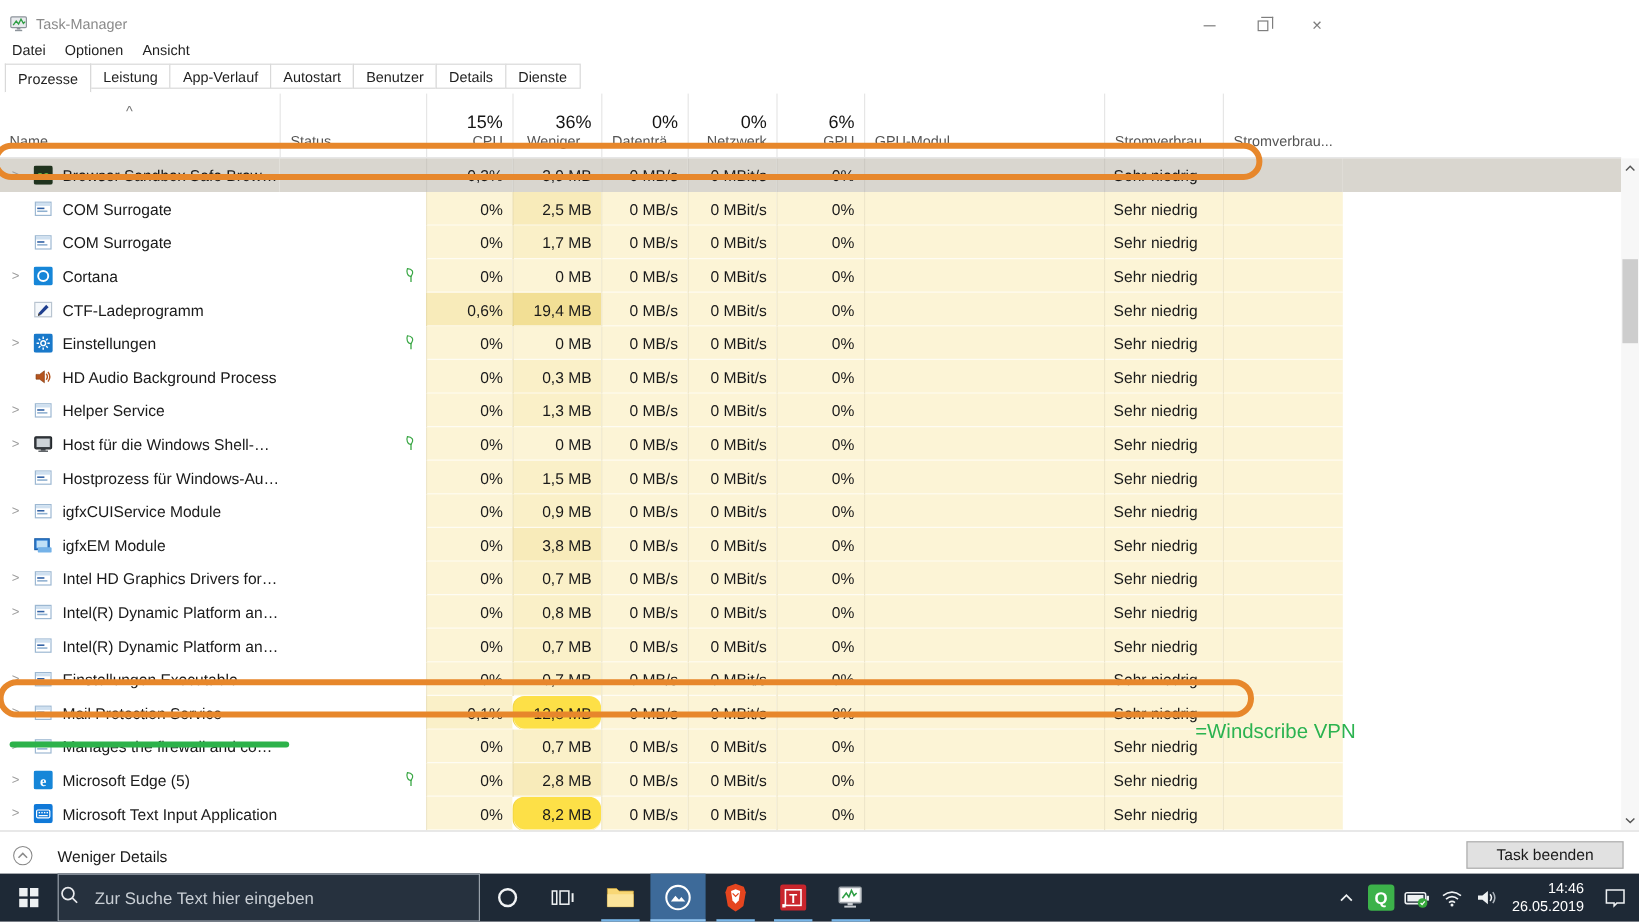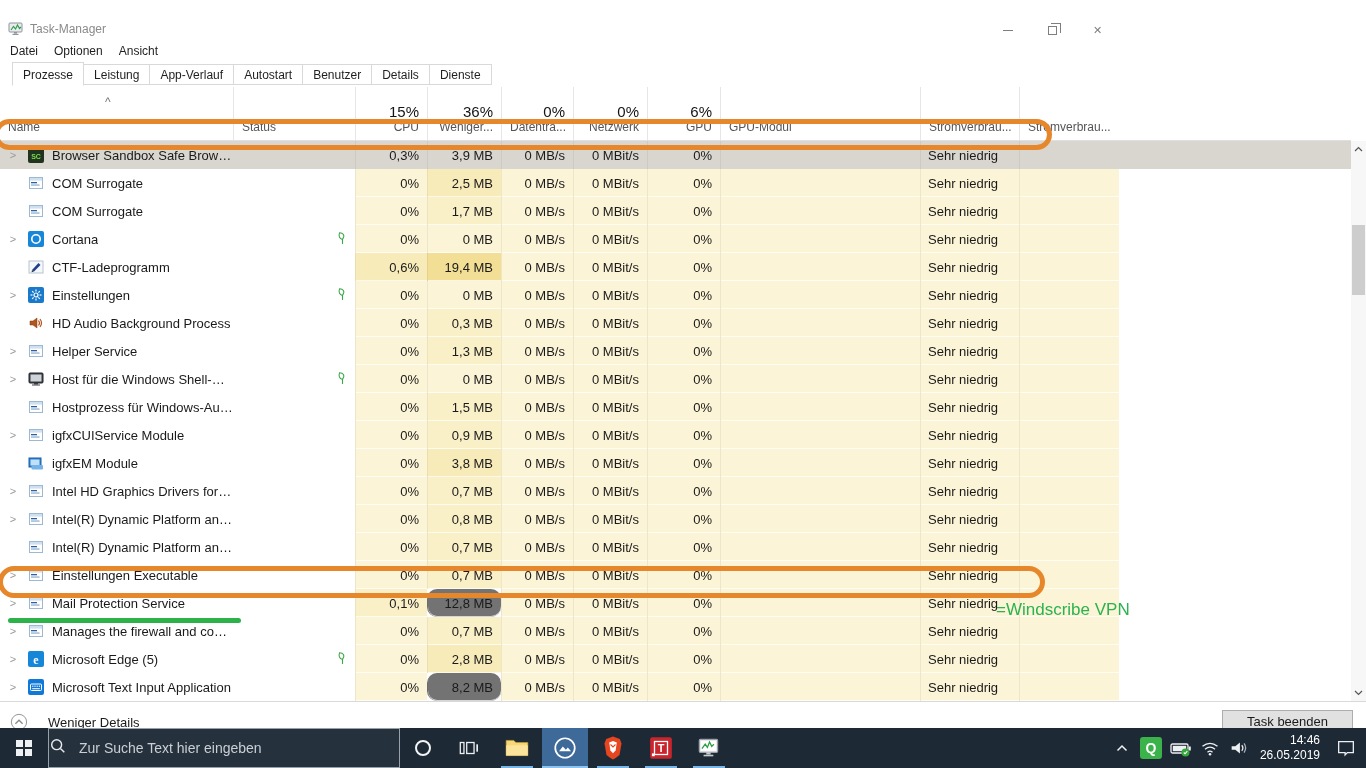--- a/index.html
+++ b/index.html
@@ -1,35 +1,35 @@
 <!DOCTYPE html>
 <html><head>
 <meta charset="utf-8">
 <style>
   * { margin:0; padding:0; box-sizing:border-box; }
   html,body { width:1366px; height:768px; overflow:hidden; background:#fff;
     font-family:"Liberation Sans", sans-serif; -webkit-font-smoothing:antialiased; }
 
   
-  .app { position:absolute; left:0; top:17px; width:1120px; height:728px; background:#fff; }
+  .app { position:absolute; left:0; top:8px; width:1120px; height:728px; background:#fff; }
 
   .titlebar { position:absolute; left:0; top:0; width:100%; height:24px; background:#fff; }
   .tb-icon { position:absolute; left:8px; top:4px; width:16px; height:16px; }
   .tb-title { position:absolute; left:30px; top:5px; font-size:12px; color:#8a8a8a; }
   .win-controls { position:absolute; right:0; top:0; height:26px; display:flex; }
   .wc { width:45px; height:26px; display:flex; align-items:center; justify-content:center; color:#7e7e7e; }
   .glyph-min { width:10px; height:1px; background:#7e7e7e; display:block; }
   .glyph-restore { width:9px; height:9px; border:1px solid #7e7e7e; position:relative; display:block; background:#fff; }
   .glyph-restore:before { content:""; position:absolute; left:2px; top:-4px; width:9px; height:9px; border:1px solid #7e7e7e; border-left:none; border-bottom:none; }
   .glyph-close { font-size:11px; }
 
   .menubar { position:absolute; left:2px; top:24px; height:20px; display:flex; align-items:center; }
   .menu-item { padding:0 8px; font-size:12px; color:#1f1f1f; }
 
-  .tabbar { position:absolute; left:4px; top:45px; height:24px; display:flex; align-items:center;margin-left:8px; }
+  .tabbar { position:absolute; left:4px; top:45px; height:24px; display:flex; align-items:flex-start; }
   .tab { font-size:12px; color:#1f1f1f; border:1px solid #d9d9d9; background:#fff;
          padding:3px 10px 4px 10px; margin-right:-1px; height:21px; }
   .tab.active { height:24px; padding-top:5px; border-bottom:1px solid #fff; position:relative; z-index:2; }
 
   
   .grid-cols { display:grid; grid-template-columns:233px 122px 72px 74px 72px 74px 73px 200px 99px 100px 1fr; }
   .theader { position:absolute; left:0; top:70px; width:1351px; height:54px; border-bottom:1px solid #e0e0e0; }
   .hcell { position:relative; display:flex; flex-direction:column; justify-content:flex-end;
            padding:0 8px 5px 8px; border-left:1px solid #e6e6e6; }
   .hcell:first-child { border-left:none; }
@@ -45,21 +45,21 @@
   .val { justify-content:flex-end; padding-right:8px; border-left:1px solid rgba(0,0,0,0.055);
          box-shadow:inset 0 -1px rgba(255,255,255,0.7); }
   .txtcell { justify-content:flex-start; padding-left:7px; border-left:1px solid rgba(0,0,0,0.055);
          box-shadow:inset 0 -1px rgba(255,255,255,0.7); }
   .c-name { padding-left:6px; }
   .c-status { justify-content:flex-end; padding-right:7px; }
   .chev { width:14px; margin-right:8px; color:#9a9a9a; font-size:11px; text-align:center; flex:none; }
   .picon { width:16px; height:16px; margin-right:8px; flex:none; }
   .pname { overflow:hidden; text-overflow:ellipsis; }
   .h0 { background:#fcf4d6; } .h1 { background:#faf0c8; } .h2 { background:#f8ebba; }
-  .h3 { background:#737373;border-radius:10px; } .h4 { background:#f2df95; }
+  .h3 { background:#fde047;border-radius:10px; } .h4 { background:#f2df95; }
   .selbg { background:#d9d6cf !important; box-shadow:none; }
 
   
   .vscroll { position:absolute; left:1351px; top:124px; width:15px; height:560px; background:#f7f7f7; }
   .sb-btn { position:absolute; left:0; width:15px; height:16px; display:flex; align-items:center; justify-content:center; }
   .sb-btn.up { top:0; } .sb-btn.down { bottom:0; }
   .sb-thumb { position:absolute; left:1px; top:84px; width:13px; height:70px; background:#cdcdcd; }
 
   
   .footer { position:absolute; left:0; top:684px; width:1366px; height:44px; border-top:1px solid #d9d9d9; background:#fff; }

